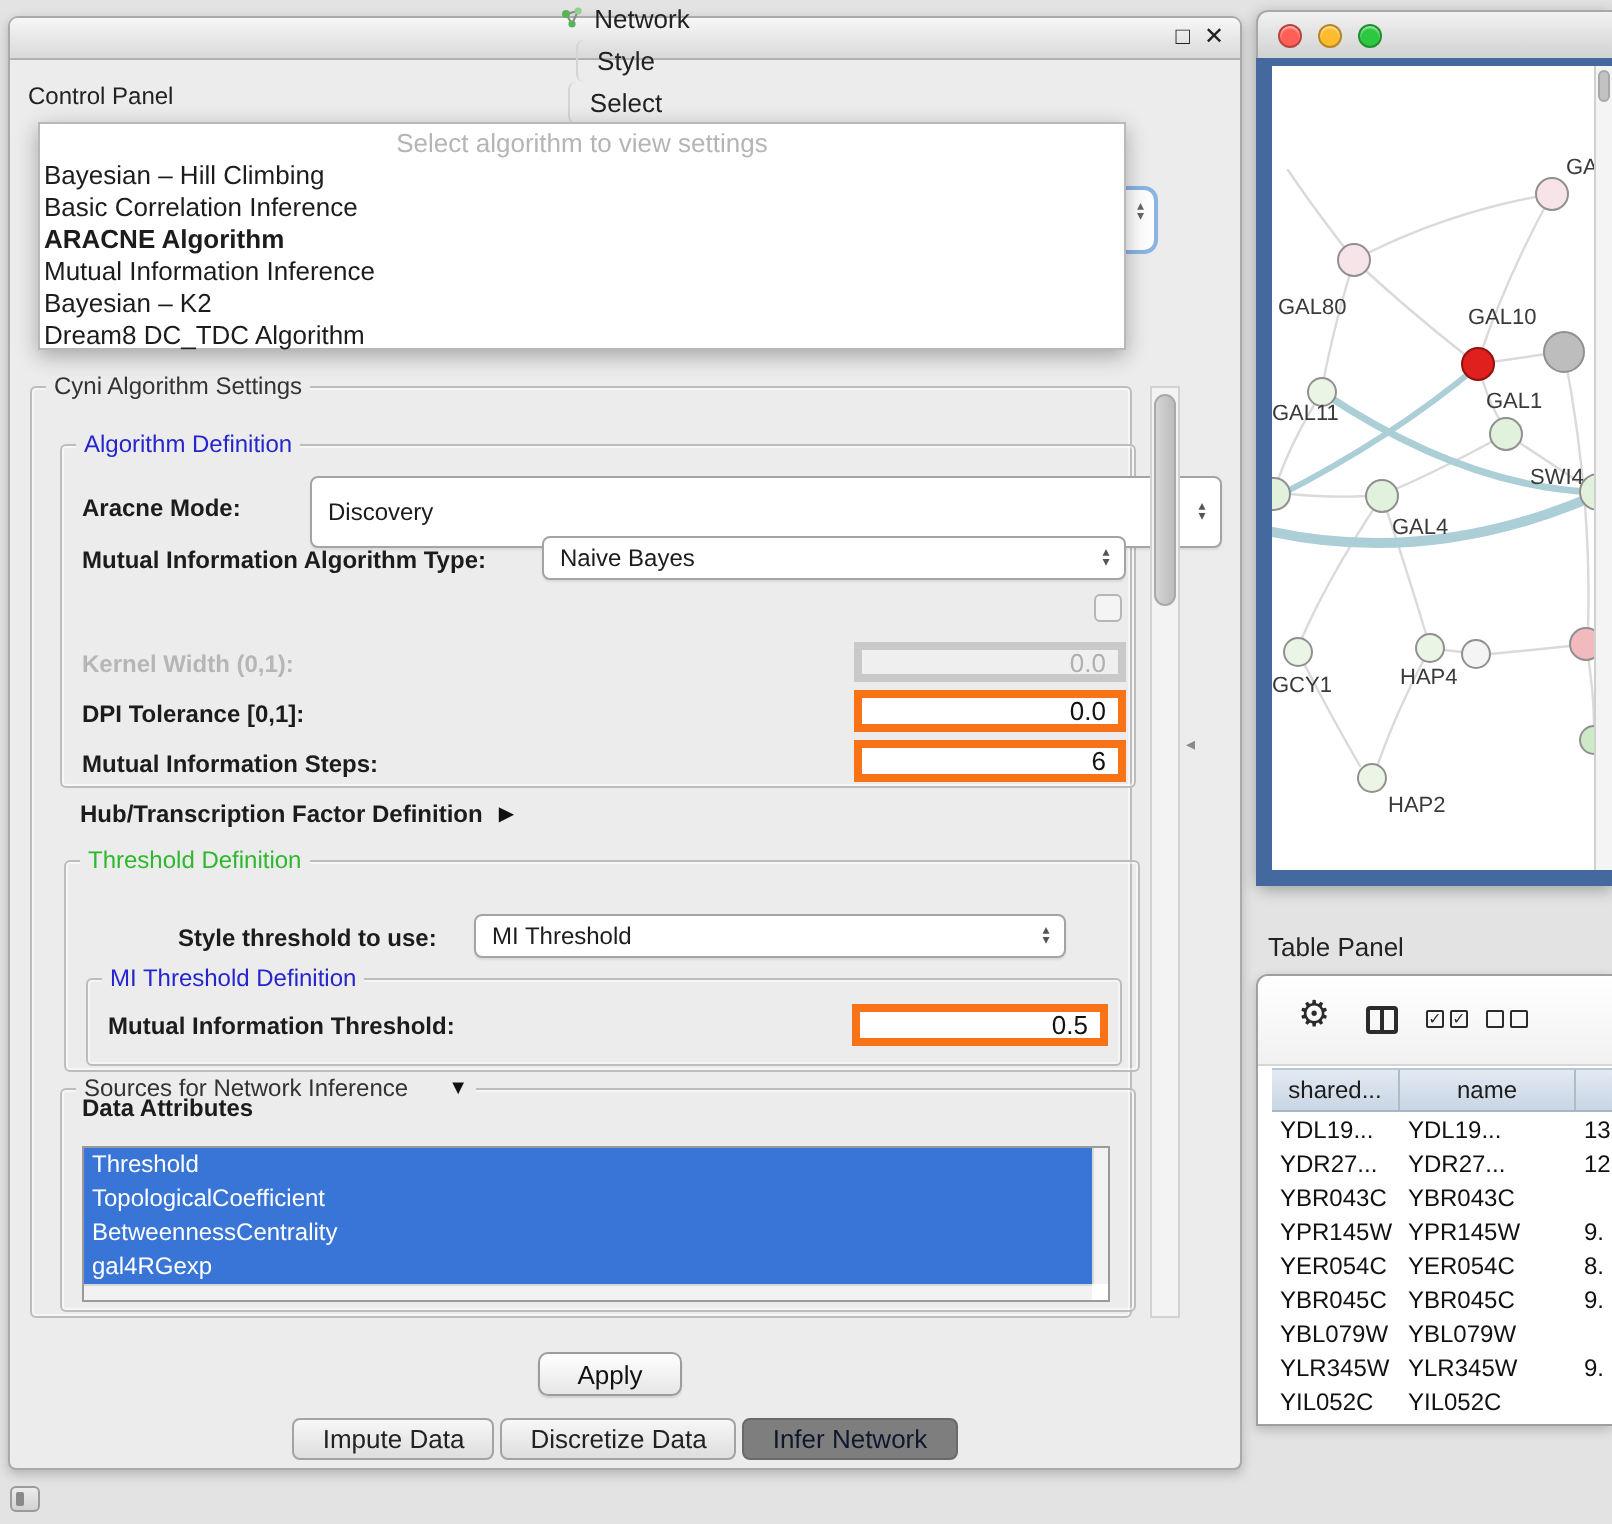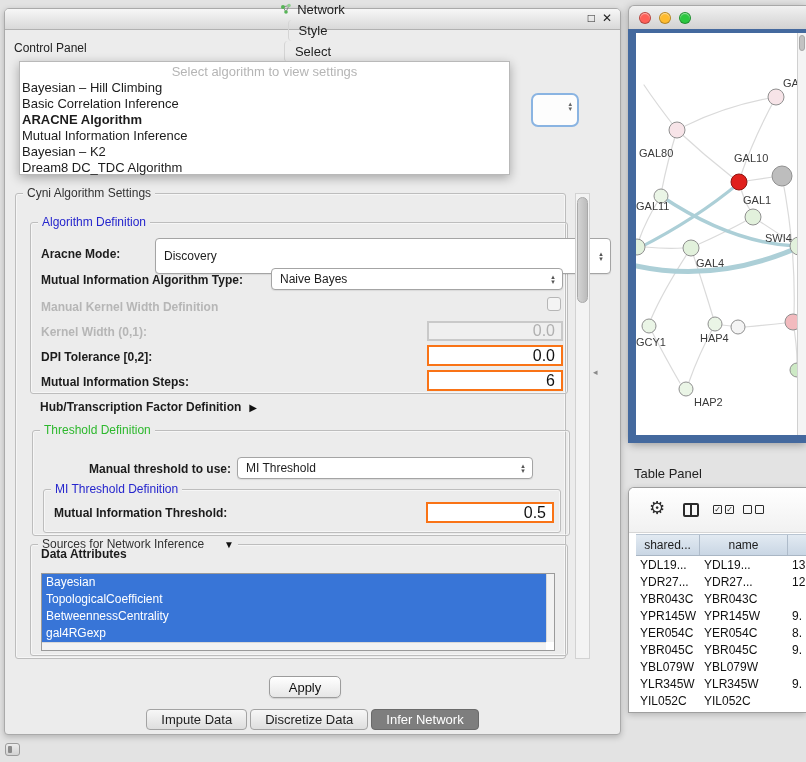--- a/index.html
+++ b/index.html
@@ -42,38 +42,38 @@
   .lbl.gray{color:#b6b6b6;}
   .lbl-inline{font-size:12px;font-weight:bold;white-space:nowrap;}
   .tri{font-size:10px;color:#111;}
 
   .combo{position:absolute;background:#fff;border:1px solid #a4a4a4;border-radius:4px;display:flex;align-items:center;
     font-size:12px;box-shadow:0 1px 1px rgba(0,0,0,.08);}
   .combo .val{flex:1;padding-left:8px;white-space:nowrap;overflow:hidden;}
   .combo .arrows{width:14px;display:flex;flex-direction:column;align-items:center;justify-content:center;
     color:#555;font-size:7px;line-height:5px;margin-right:2px;}
 
-  .tfield{position:absolute;background:#fff;border:2px solid #f97316;display:flex;align-items:center;
-    justify-content:flex-end;padding-right:6px;font-size:16px;color:#111;text-align:center;}
+  .tfield{position:absolute;background:#fff;border:4px solid #f97316;display:flex;align-items:center;
+    justify-content:flex-end;padding-right:6px;font-size:13px;color:#111;text-align:center;}
   .tfield.disabled{background:#efefef;border-color:#c9c9c9;color:#b0b0b0;}
   .chk{position:absolute;width:14px;height:14px;border:1px solid #b6b6b6;border-radius:3px;background:#f4f4f4;}
 
   .listbox{position:absolute;background:#fff;border:1px solid #9a9a9a;overflow:hidden;}
   .list-item{height:17px;line-height:17px;font-size:12px;padding-left:4px;color:#fff;
     background:var(--selection-blue,#3875d7);width:calc(100% - 8px);white-space:nowrap;overflow:hidden;}
   .lb-vscroll{position:absolute;right:0;top:0;bottom:8px;width:8px;background:#f2f2f2;border-left:1px solid #d8d8d8;}
   .lb-hscroll{position:absolute;left:0;right:8px;bottom:0;height:8px;background:#f2f2f2;border-top:1px solid #d8d8d8;}
 
   .btn{position:absolute;display:flex;align-items:center;justify-content:center;font-size:13px;color:#111;
     border:1px solid #9c9c9c;border-radius:5px;background:linear-gradient(#ffffff,#e6e6e6);box-shadow:0 1px 1px rgba(0,0,0,.12);text-align:right;}
 
   .btabs{position:absolute;left:0;right:0;top:700px;height:32px;display:flex;justify-content:center;gap:3px;}
   .btab{height:21px;line-height:19px;padding:0 14px;font-size:13px;border:1px solid #a3a3a3;border-radius:4px;
     background:linear-gradient(#f7f7f7,#dedede);color:#222;white-space:nowrap;}
-  .btab.selected{background:var(--infer-tab-gray,#7e7e7e);border-color:#6a6a6a;color:#ffffff;}
+  .btab.selected{background:var(--infer-tab-gray,#7e7e7e);border-color:#6a6a6a;color:#0f172a;}
 
   .sb-v{position:absolute;background:#f3f3f3;border:1px solid #d2d2d2;}
   .sb-thumb{position:absolute;left:1px;right:1px;border-radius:6px;background:linear-gradient(90deg,#d4d4d4,#bcbcbc);border:1px solid #a9a9a9;}
 
   
   .net-win{position:absolute;left:628px;top:5px;width:178px;height:438px;border-radius:6px 0 0 6px;box-shadow:0 2px 8px rgba(0,0,0,.3);}
   .net-title{position:absolute;left:0;right:0;top:0;height:24px;background:linear-gradient(#f1f1f1,#d2d2d2);
     border:1px solid #a8a8a8;border-bottom:none;border-right:none;border-radius:6px 0 0 0;display:flex;align-items:center;padding-left:10px;gap:8px;}
   .tl{width:12px;height:12px;border-radius:50%;border:1px solid rgba(0,0,0,.28);box-shadow:inset 0 1px 1px rgba(255,255,255,.55);}
   .net-frame{position:absolute;left:0;right:0;top:24px;bottom:0;background:var(--network-frame-blue,#44699e);padding:4px 0 8px 8px;}
@@ -139,21 +139,21 @@
       </div>
     </div>
 
   <div class="combo-frag" style="left:526px;top:84px;width:48px;height:34px;">
     <span class="arrows">
       <span>▴</span>
       <span>▾</span>
     </span>
   </div>
 
-  <div class="popup" style="left:14px;top:52px;width:491px;height:114px;">
+  <div class="popup" style="left:14px;top:52px;width:544px;height:114px;">
     <div class="ph">Select algorithm to view settings</div>
     <div>
         <div class="popup-item">Bayesian – Hill Climbing</div>
         <div class="popup-item">Basic Correlation Inference</div>
         <div class="popup-item bold">ARACNE Algorithm</div>
         <div class="popup-item">Mutual Information Inference</div>
         <div class="popup-item">Bayesian – K2</div>
         <div class="popup-item">Dream8 DC_TDC Algorithm</div>
       </div>
   </div>
@@ -175,48 +175,47 @@
 
       <span class="lbl" style="left:10px;top:50px;">Mutual Information Algorithm Type:</span>
       <div class="combo" style="left:240px;top:45px;width:292px;height:22px;">
         <span class="val">Naive Bayes</span>
         <span class="arrows">
             <span>▴</span>
             <span>▾</span>
           </span>
       </div>
 
-      <span class="lbl gray" style="left:10px;top:77px;">Manual Kernel Width Definition</span>
       <div class="chk" style="left:516px;top:74px;"></div>
 
       <span class="lbl gray" style="left:10px;top:102px;">Kernel Width (0,1):</span>
       <div class="tfield disabled" style="left:396px;top:98px;width:136px;height:20px;">
         <span>0.0</span>
       </div>
 
-      <span class="lbl" style="left:10px;top:127px;">DPI Tolerance [0,2]:</span>
+      <span class="lbl" style="left:10px;top:127px;">DPI Tolerance [0,1]:</span>
       <div class="tfield" style="left:396px;top:122px;width:136px;height:21px;">
         <span>0.0</span>
       </div>
 
       <span class="lbl" style="left:10px;top:152px;">Mutual Information Steps:</span>
       <div class="tfield" style="left:396px;top:147px;width:136px;height:21px;">
         <span>6</span>
       </div>
     </div>
 
     <div class="abs" style="left:24px;top:206px;display:flex;align-items:center;gap:8px;">
       <span class="lbl-inline">Hub/Transcription Factor Definition</span>
       <span class="tri">▶</span>
     </div>
 
     <div class="fs" style="left:16px;top:236px;width:538px;height:106px;">
       <span class="legend green">Threshold Definition</span>
 
-      <span class="lbl" style="left:56px;top:31px;">Manual threshold to use:</span>
+      <span class="lbl" style="left:56px;top:31px;">Style threshold to use:</span>
       <div class="combo" style="left:204px;top:26px;width:296px;height:22px;">
         <span class="val">MI Threshold</span>
         <span class="arrows">
             <span>▴</span>
             <span>▾</span>
           </span>
       </div>
 
       <div class="fs" style="left:10px;top:58px;width:518px;height:44px;">
         <span class="legend blue">MI Threshold Definition</span>
@@ -228,21 +227,21 @@
     </div>
 
     <div class="fs" style="left:14px;top:350px;width:538px;height:112px;">
       <span class="legend" style="display:flex;gap:20px;align-items:center;">
         <span>Sources for Network Inference</span>
         <span class="tri">▼</span>
       </span>
       <span class="lbl" style="left:10px;top:2px;">Data Attributes</span>
       <div class="listbox" style="left:10px;top:28px;width:514px;height:78px;">
         <div>
-            <div class="list-item">Bayesian</div>
+            <div class="list-item">Threshold</div>
             <div class="list-item">TopologicalCoefficient</div>
             <div class="list-item">BetweennessCentrality</div>
             <div class="list-item">gal4RGexp</div>
           </div>
         <div class="lb-vscroll"></div>
         <div class="lb-hscroll"></div>
       </div>
     </div>
   </div>
 

